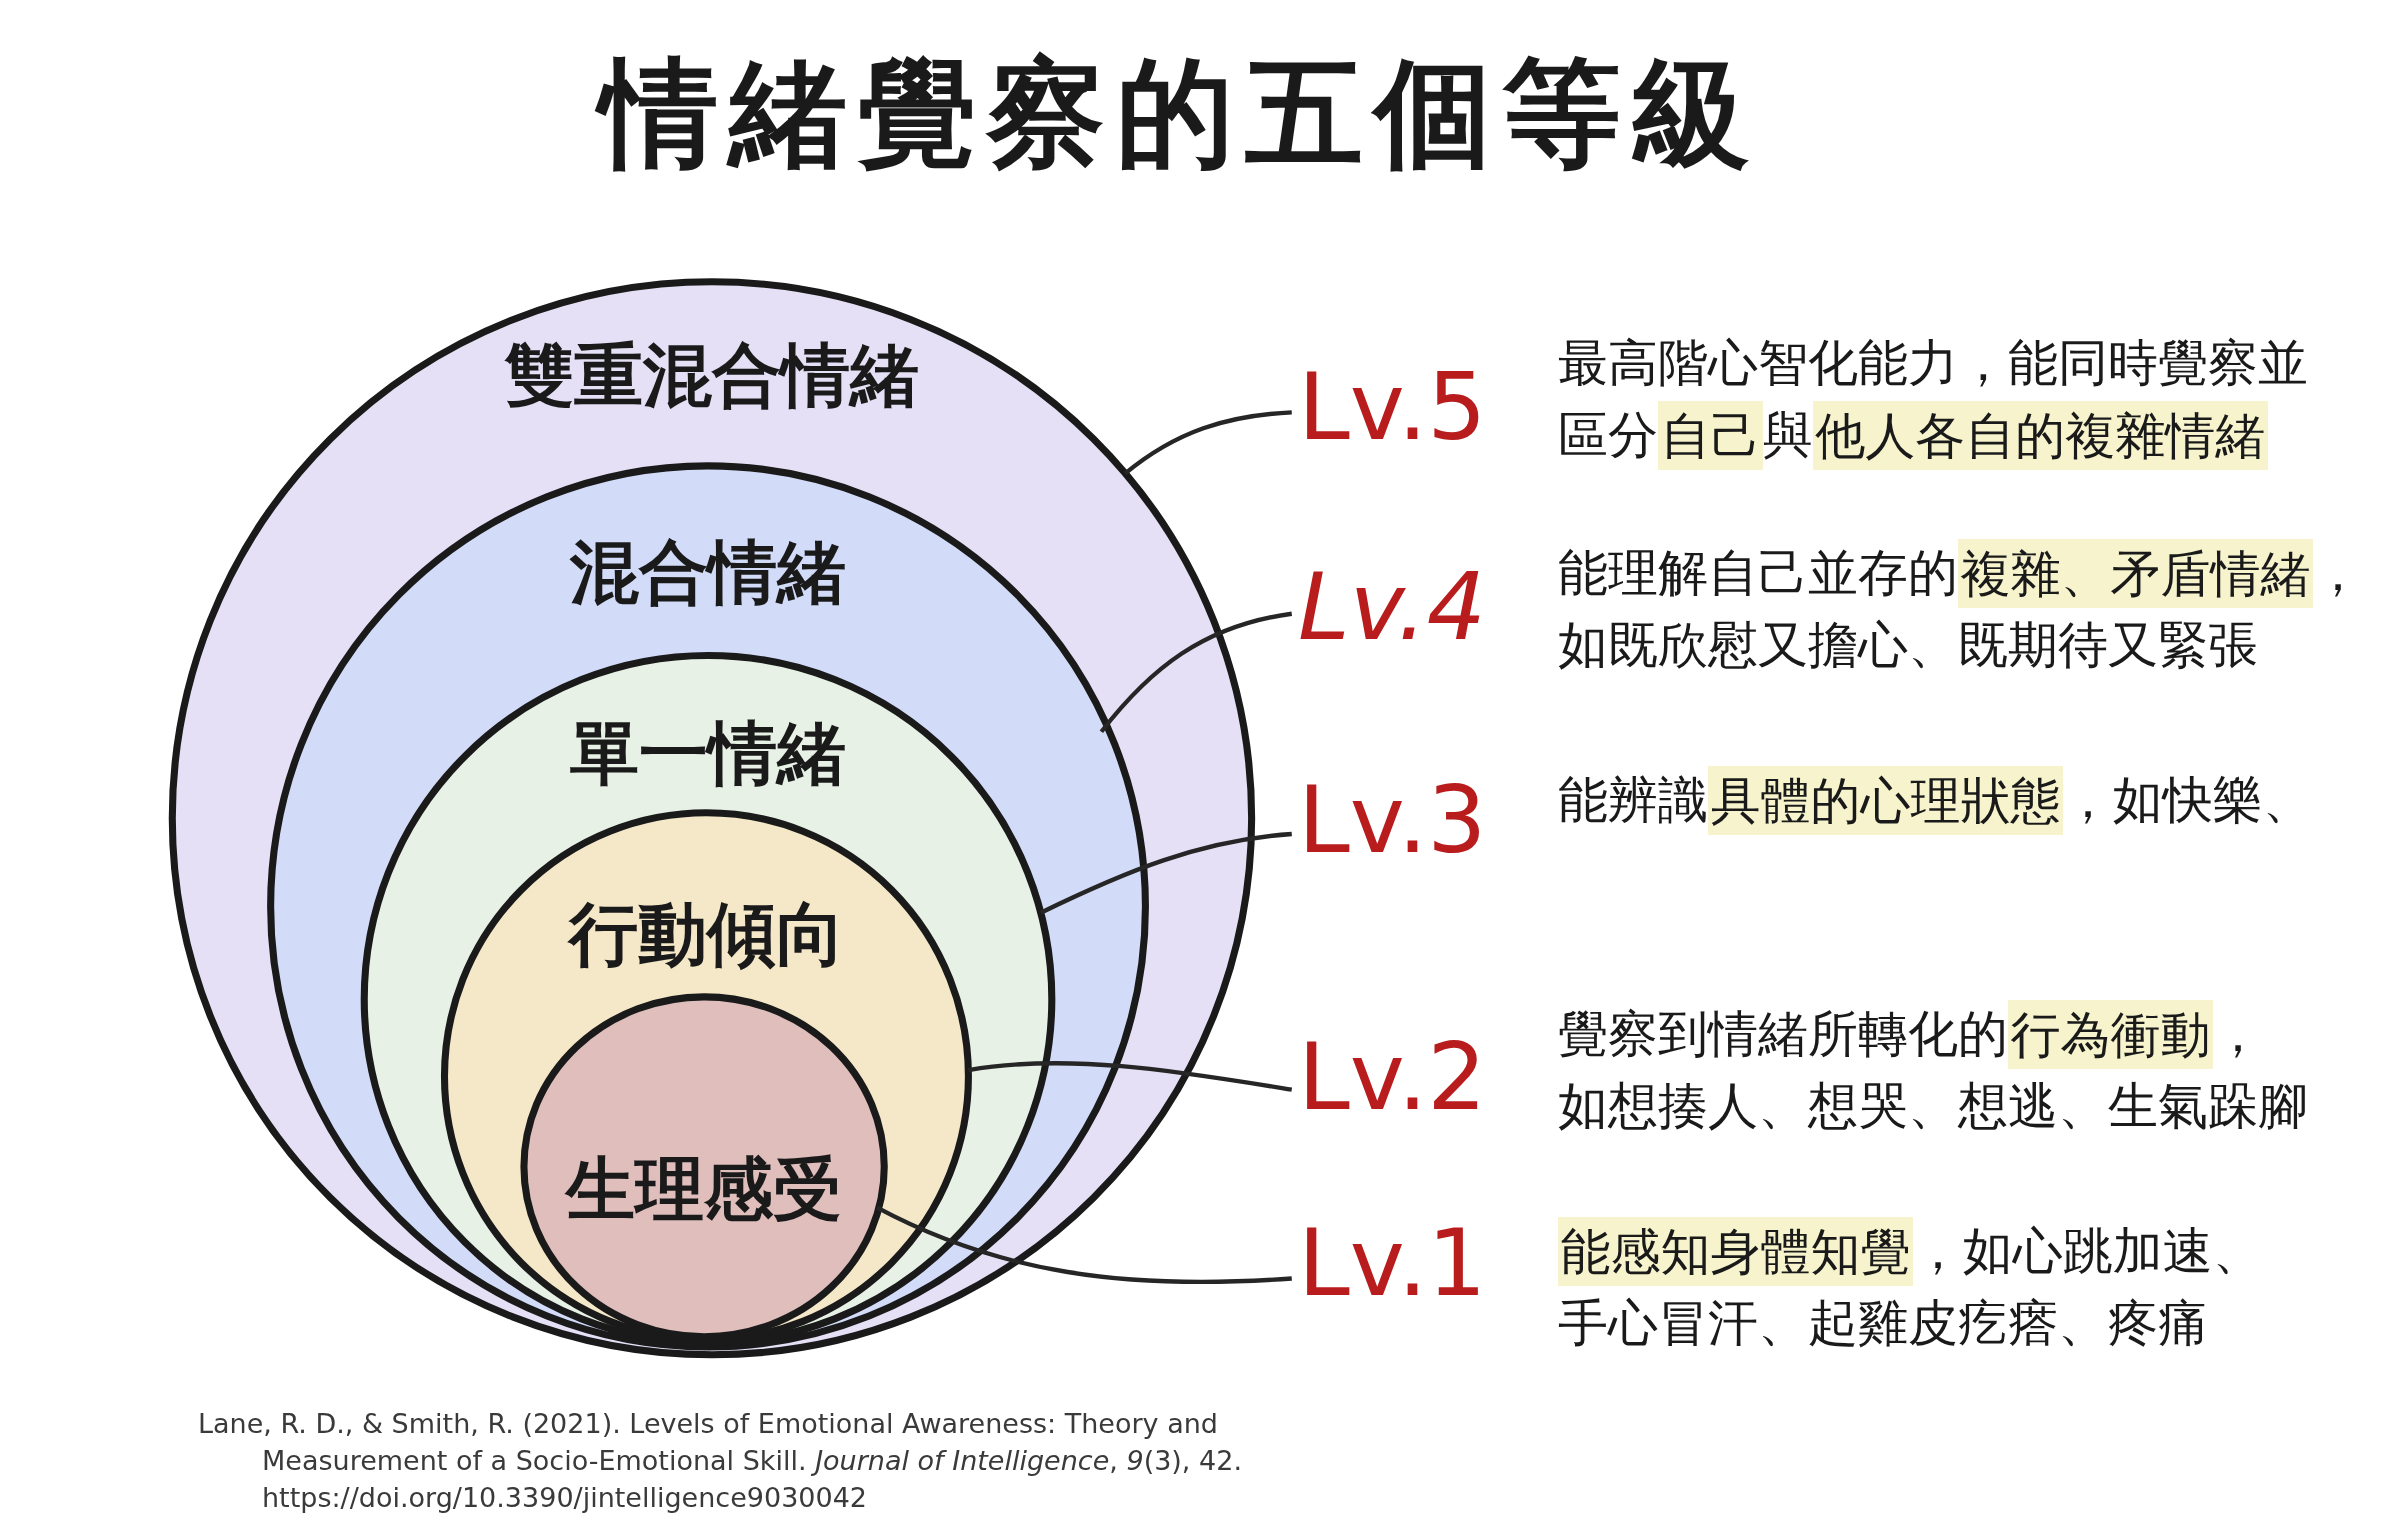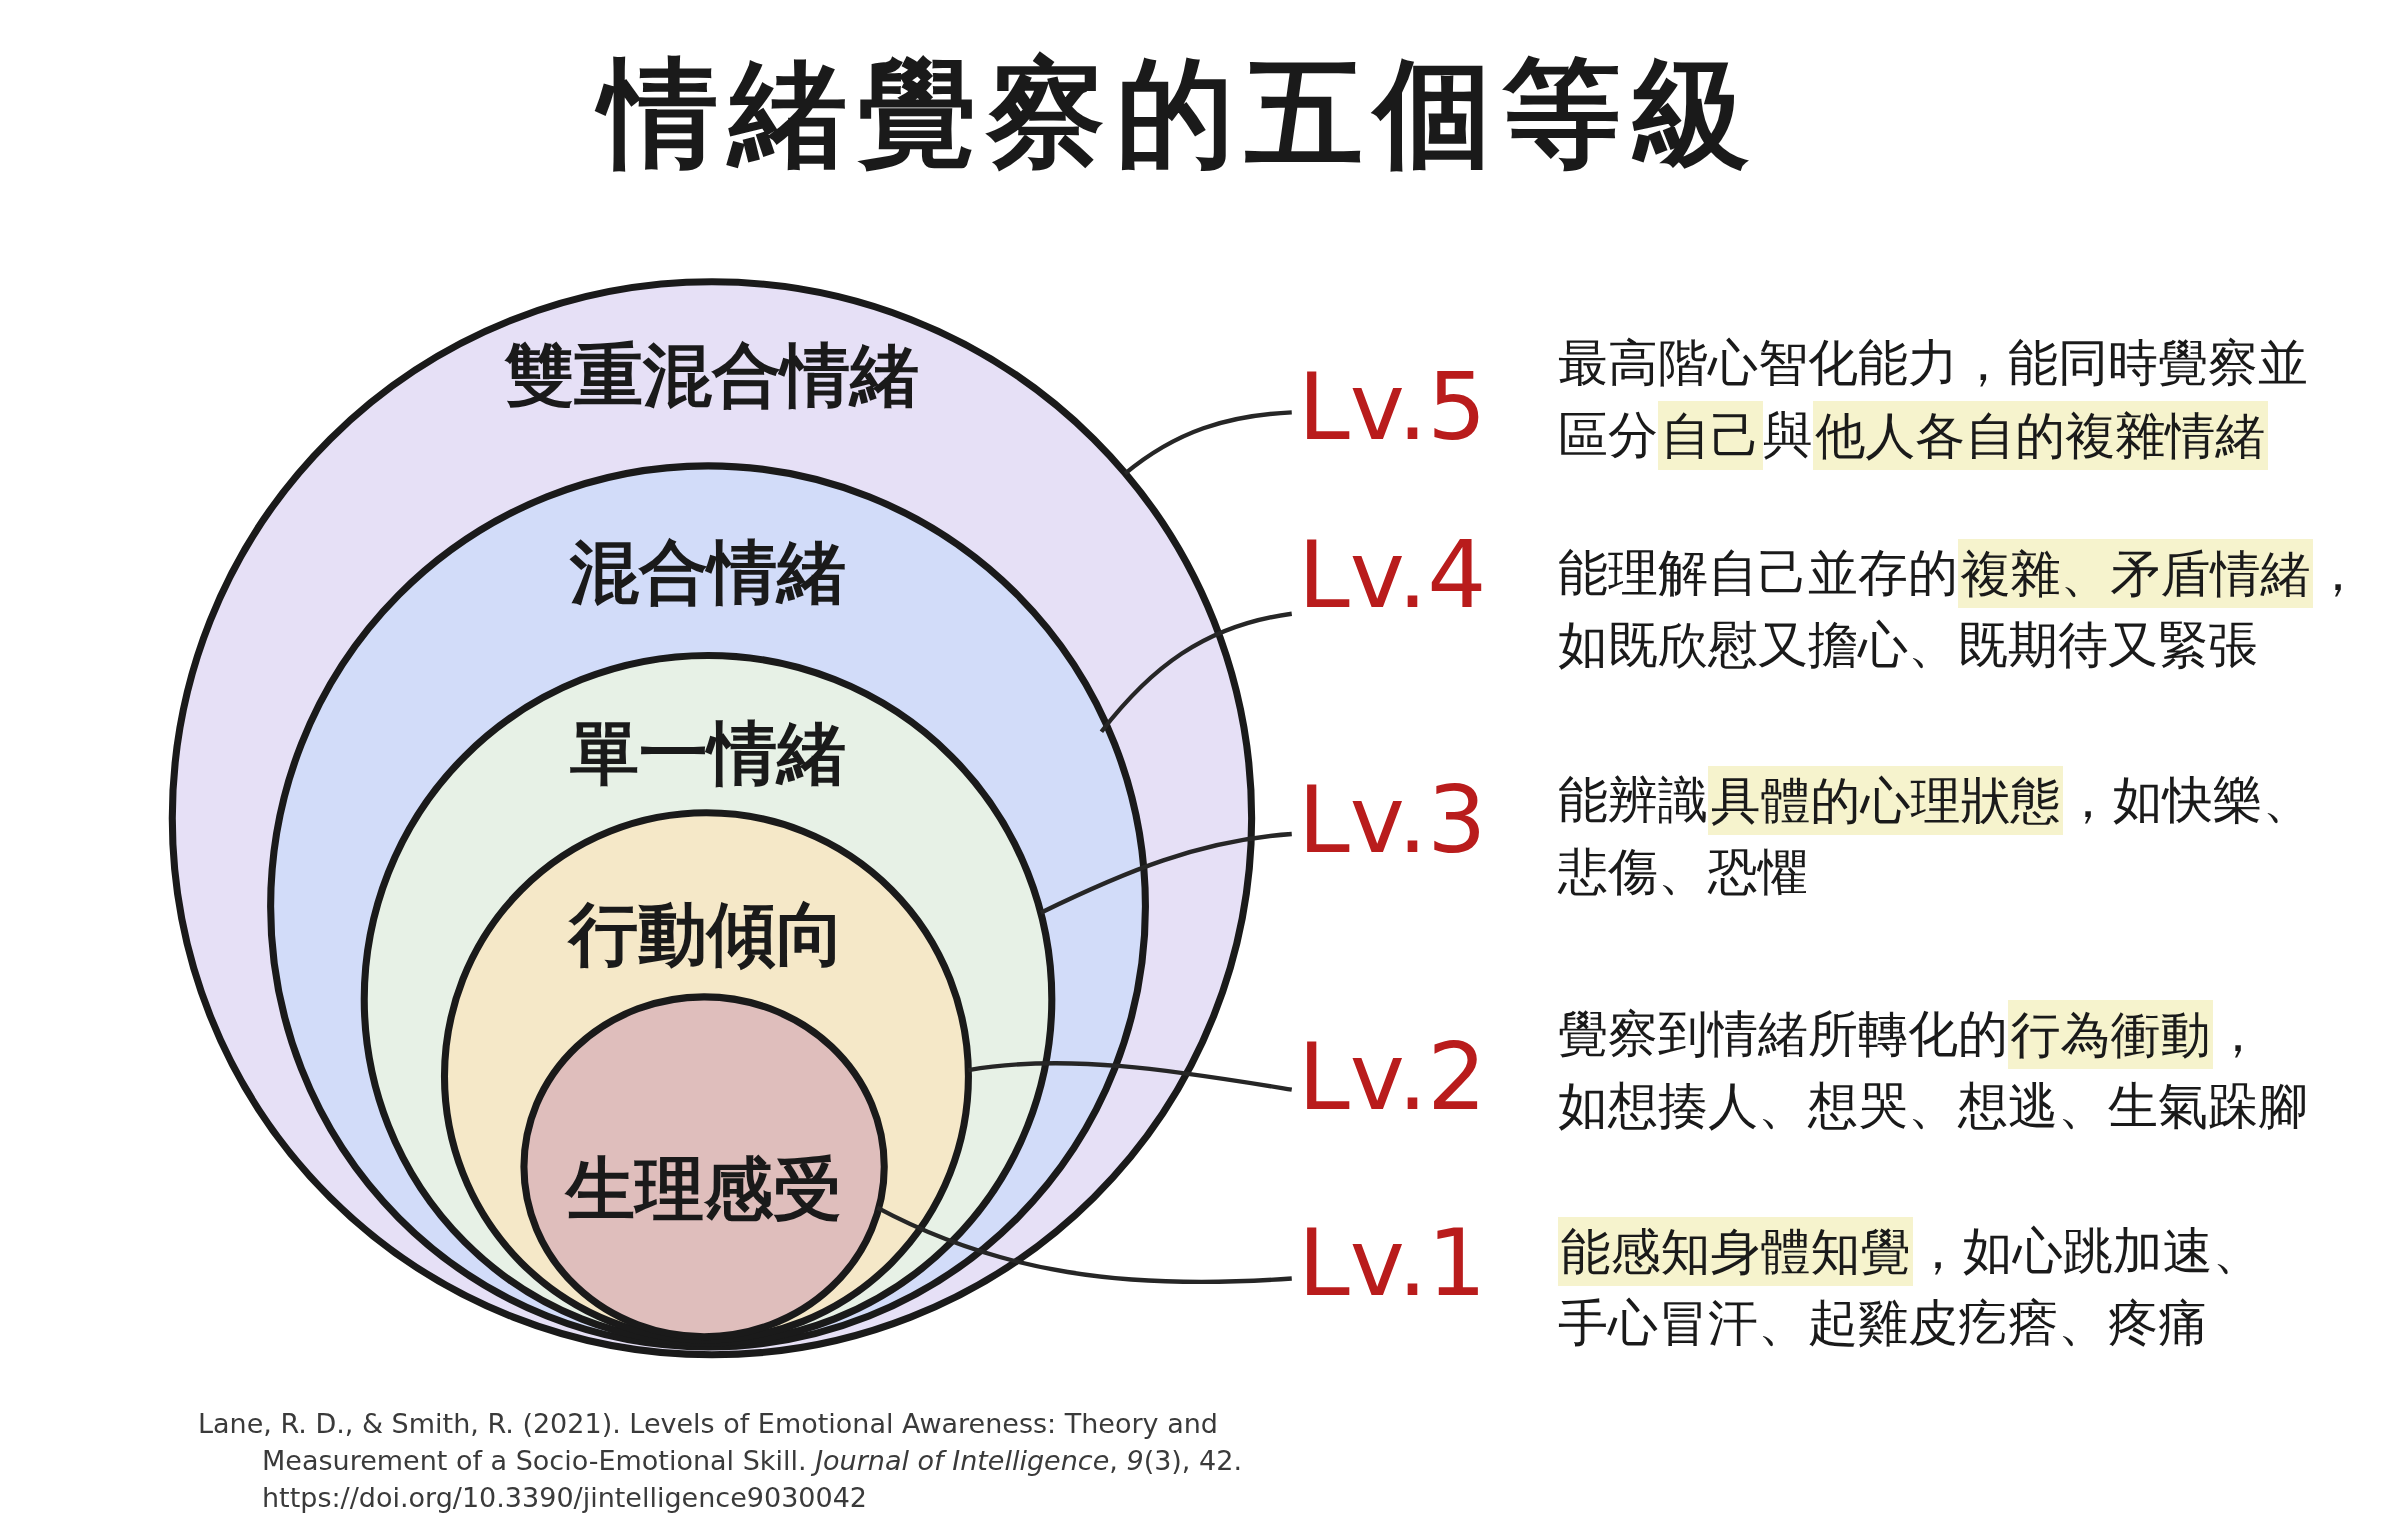--- a/index.html
+++ b/index.html
@@ -90,29 +90,28 @@
       <div class="ring-label" style="left: 707px; top: 935px;">行動傾向</div>
       <div class="ring-label" style="left: 704px; top: 1190px;">生理感受</div>
     </div>
 
   <div id="level-rows">
       <div class="lv-label" style="top: 411px;">Lv.5</div>
       <div class="desc" style="top: 327px;">
         <div class="desc-line"><span>最高階心智化能力，能同時覺察並</span></div>
         <div class="desc-line"><span>區分</span><span class="hl">自己</span><span>與</span><span class="hl">他人各自的複雜情緒</span></div>
       </div>
-      <div class="lv-label" style="top: 579px;">Lv.4</div>
+      <div class="lv-label" style="top: 611px; font-style: italic;">Lv.4</div>
       <div class="desc" style="top: 537px;">
         <div class="desc-line"><span>能理解自己並存的</span><span class="hl">複雜、矛盾情緒</span><span>，</span></div>
         <div class="desc-line"><span>如既欣慰又擔心、既期待又緊張</span></div>
       </div>
       <div class="lv-label" style="top: 824px;">Lv.3</div>
       <div class="desc" style="top: 764px;">
         <div class="desc-line"><span>能辨識</span><span class="hl">具體的心理狀態</span><span>，如快樂、</span></div>
-        <div class="desc-line"><span>悲傷、恐懼</span></div>
       </div>
       <div class="lv-label" style="top: 1081px;">Lv.2</div>
       <div class="desc" style="top: 998px;">
         <div class="desc-line"><span>覺察到情緒所轉化的</span><span class="hl">行為衝動</span><span>，</span></div>
         <div class="desc-line"><span>如想揍人、想哭、想逃、生氣跺腳</span></div>
       </div>
       <div class="lv-label" style="top: 1267px;">Lv.1</div>
       <div class="desc" style="top: 1215px;">
         <div class="desc-line"><span class="hl">能感知身體知覺</span><span>，如心跳加速、</span></div>
         <div class="desc-line"><span>手心冒汗、起雞皮疙瘩、疼痛</span></div>

